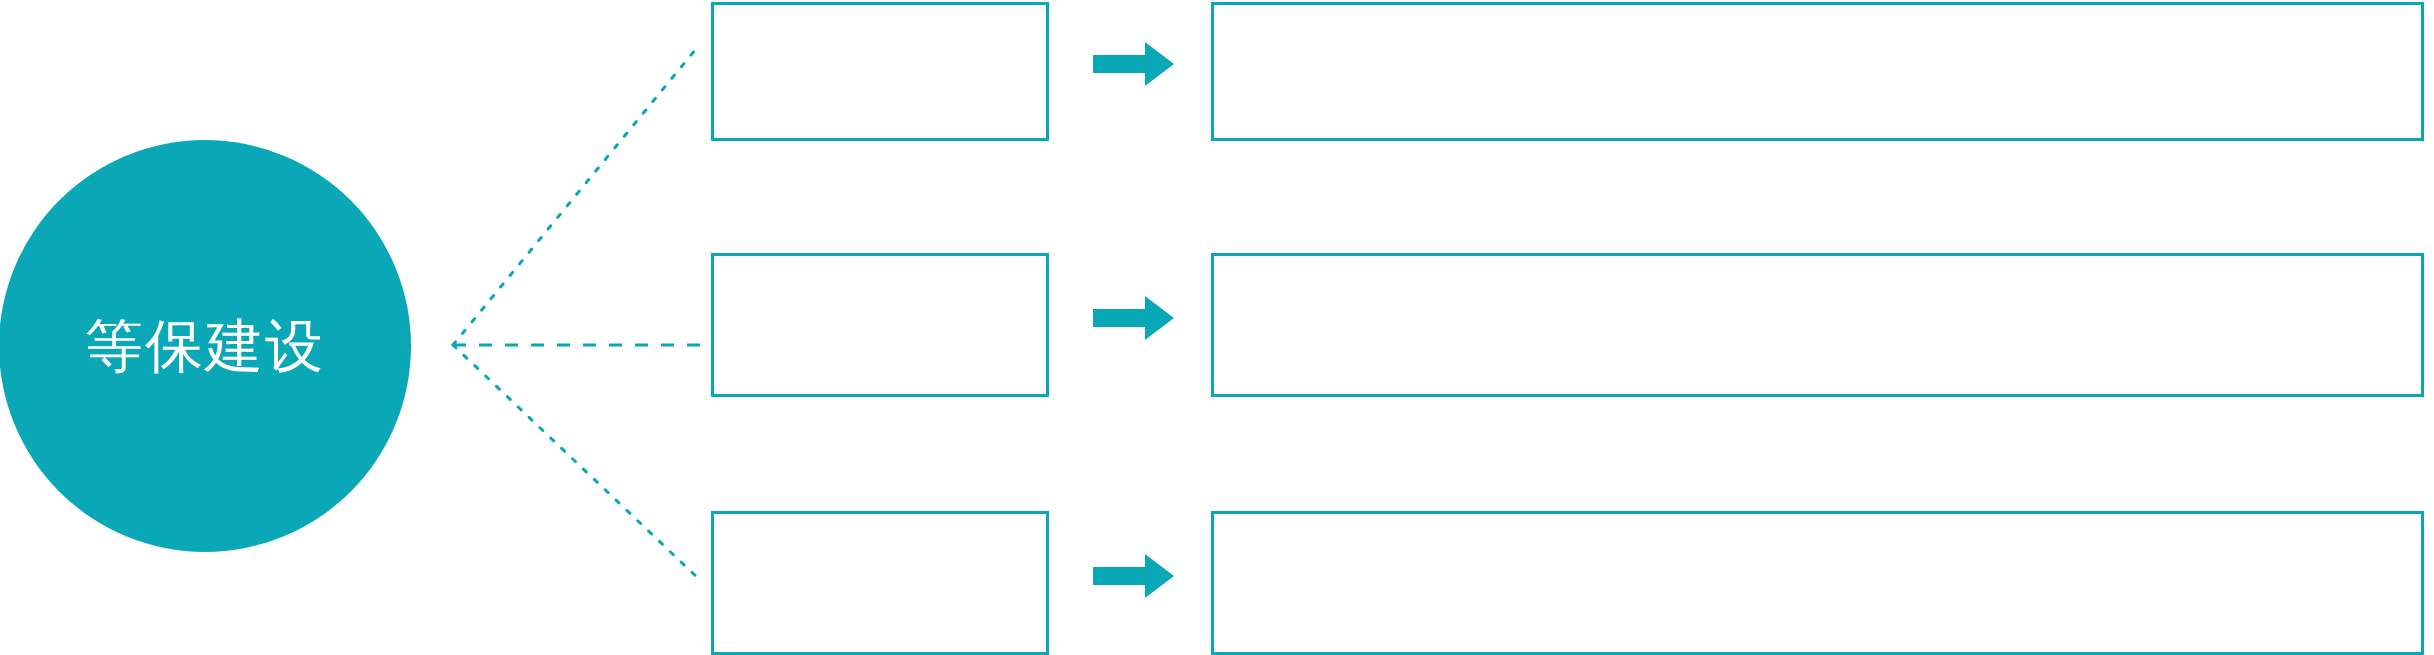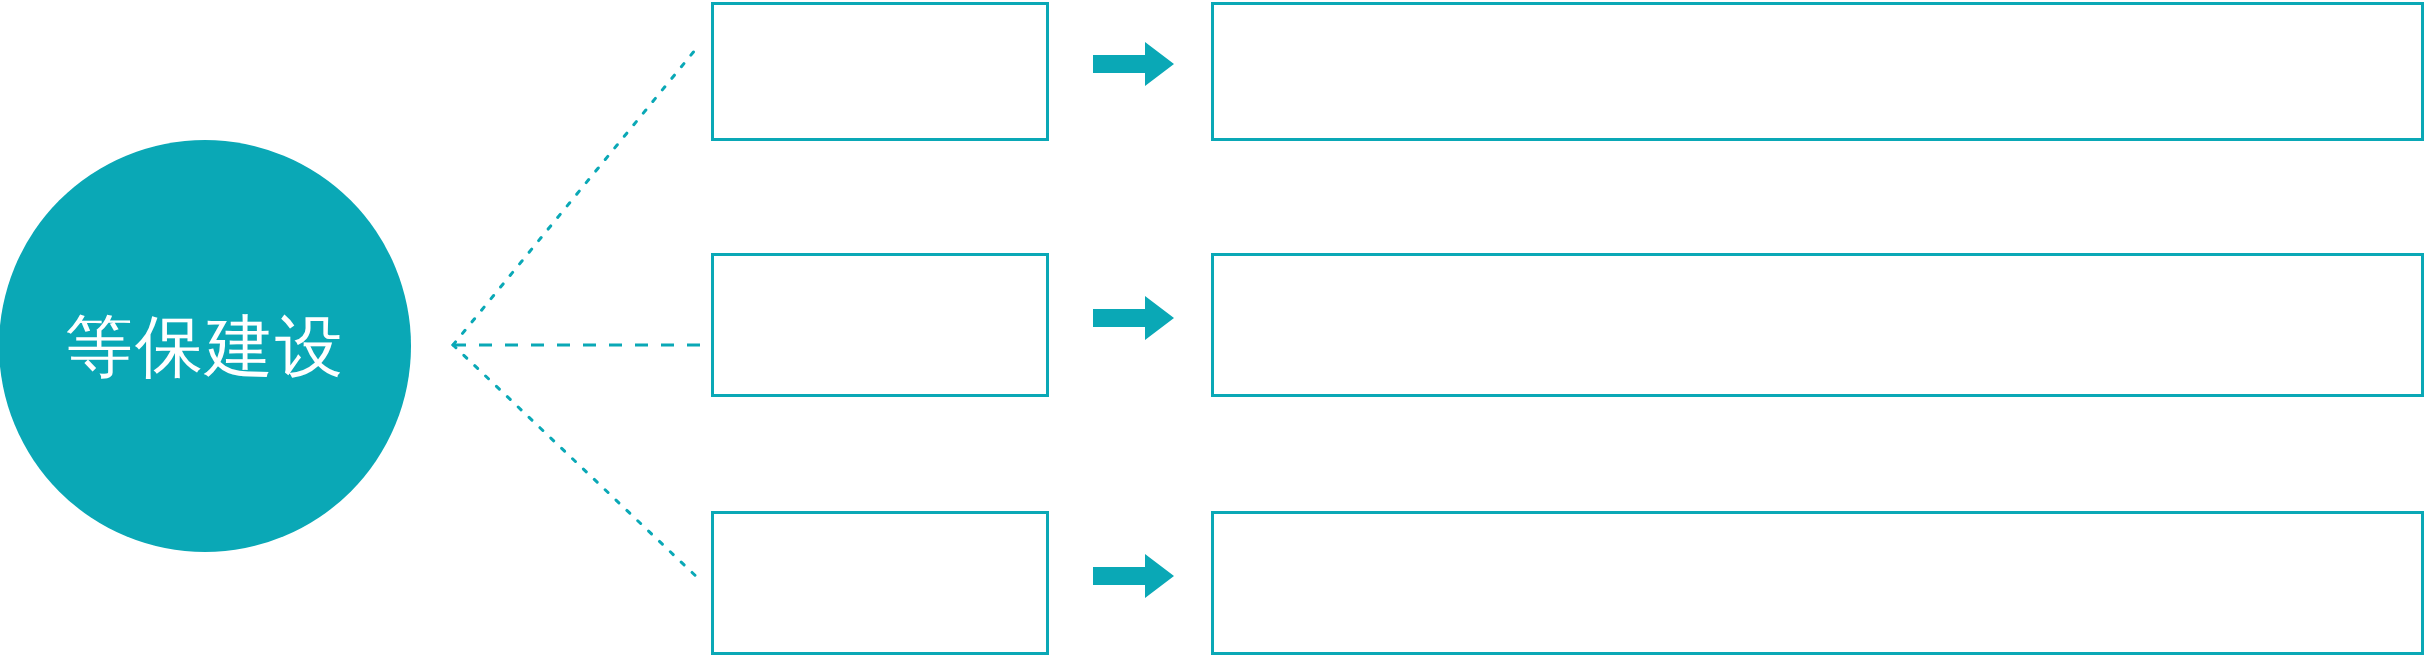--- a/index.html
+++ b/index.html
@@ -28,21 +28,21 @@
     border-radius: 50%;
     background: #0aa8b6;
     display: flex;
     flex-direction: column;
     align-items: center;
     justify-content: center;
     box-sizing: border-box;
   }
   #hub-circle .hub-line {
     color: #ffffff;
-    font-size: 68px;
+    font-size: 58px;
     line-height: 1.30;
     letter-spacing: 2px;
     font-weight: 400;
     text-align: center;
     white-space: nowrap;
   }
 
   
   #connectors {
     position: absolute;

